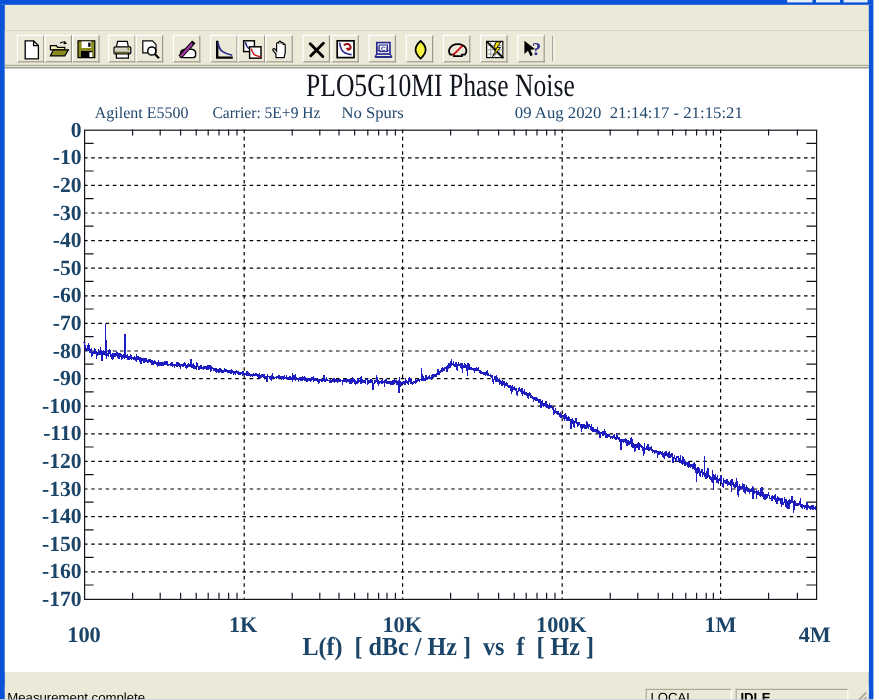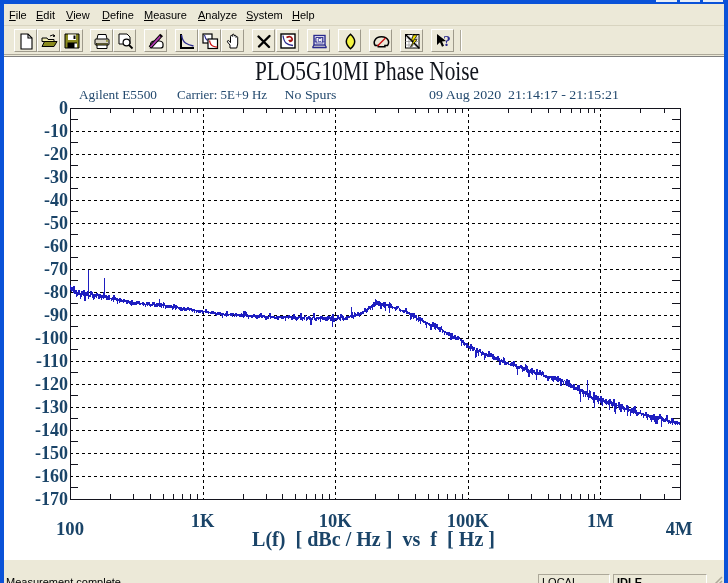--- a/index.html
+++ b/index.html
@@ -28,30 +28,20 @@
 <body>
 <div id="win">
   <div class="blue" id="topbar"></div>
   <div class="btnrem" style="left:656px;width:21px;"></div>
   <div class="btnrem" style="left:680px;width:20px;"></div>
   <div class="btnrem" style="left:703px;width:20px;"></div>
   <div class="blue" id="leftb"></div>
   <div class="blue" id="rightb"></div>
   <div class="blue" id="botb"></div>
 
-  <div id="menubar">
-    <span style="left:5px"><u>F</u>ile</span>
-    <span style="left:32px"><u>E</u>dit</span>
-    <span style="left:62px"><u>V</u>iew</span>
-    <span style="left:98px"><u>D</u>efine</span>
-    <span style="left:140px"><u>M</u>easure</span>
-    <span style="left:194px"><u>A</u>nalyze</span>
-    <span style="left:242px"><u>S</u>ystem</span>
-    <span style="left:288px"><u>H</u>elp</span>
-  </div>
   <div id="mbsep"></div>
 
   <div id="toolbar">
 
     <div class="tbtn" style="left:10px">
         <svg width="17" height="17" viewBox="0 0 17 17">
           <path d="M3,1 h7 l4,4 v11 h-11 z" fill="#fff" stroke="#000" stroke-width="1.1"></path>
           <path d="M10,1 v4 h4" fill="none" stroke="#000" stroke-width="1.1"></path>
         </svg>
       </div>

